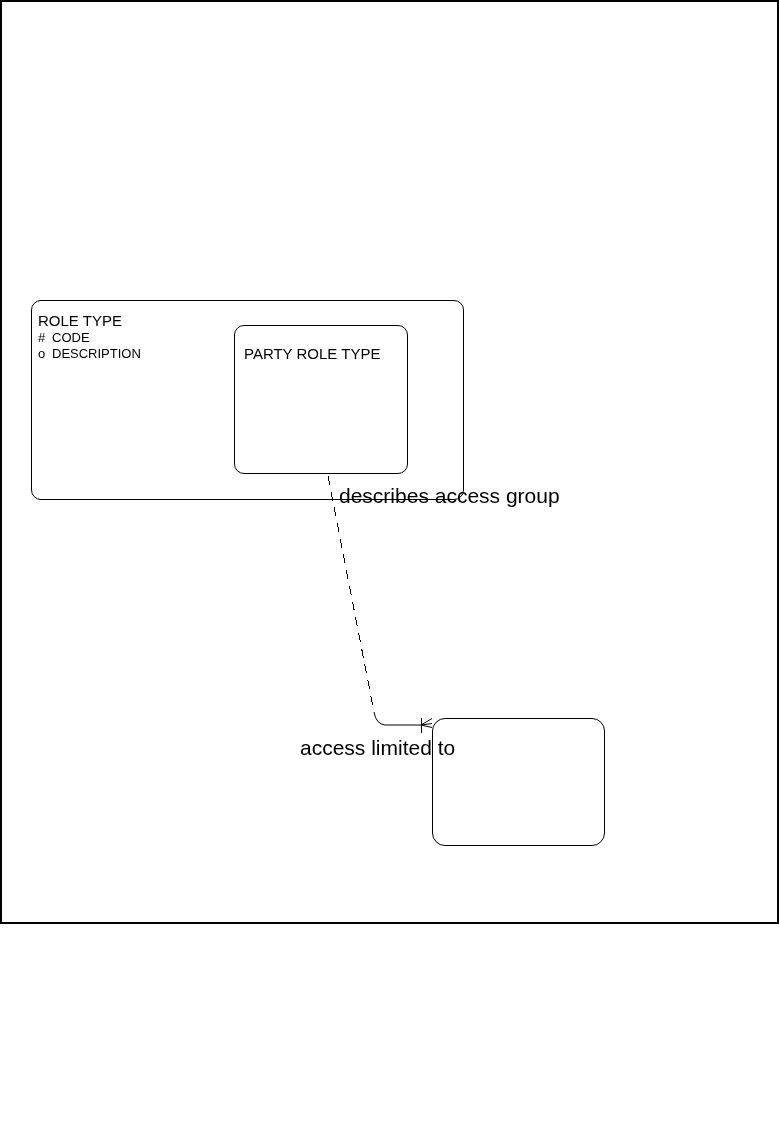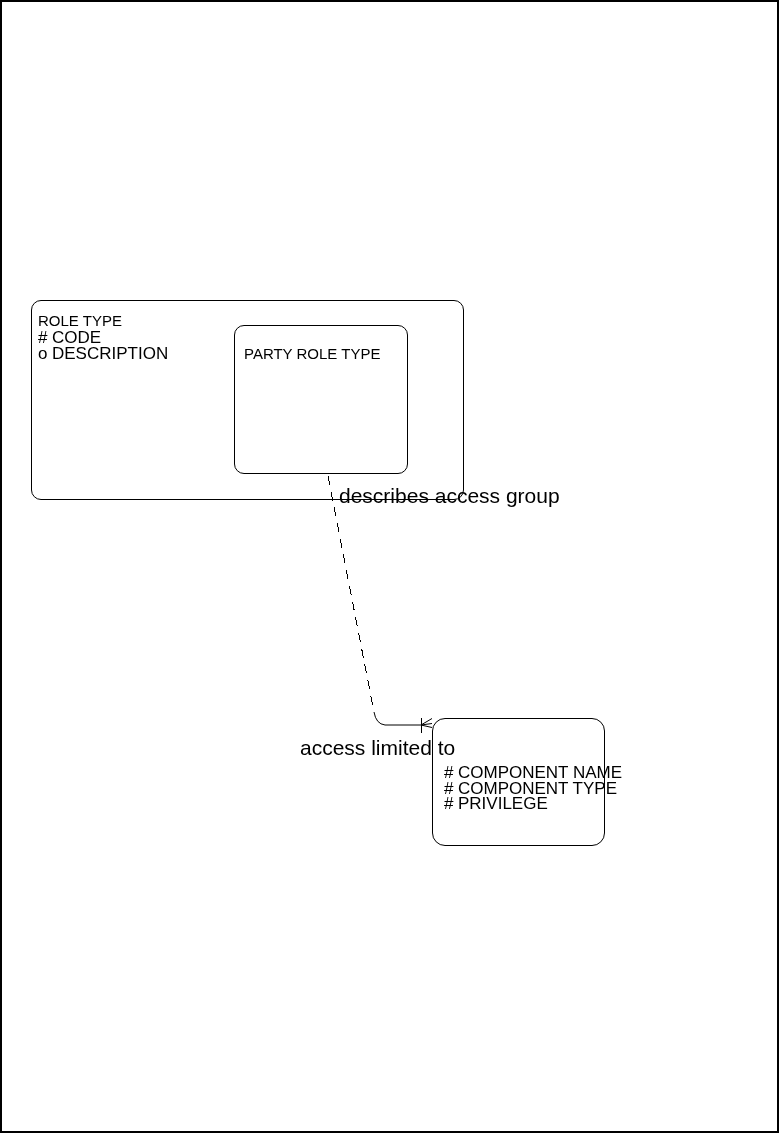--- a/index.html
+++ b/index.html
@@ -1,19 +1,19 @@
 <!DOCTYPE html>
 <html><head>
 <meta charset="utf-8">
 <style>
   html, body { margin: 0; padding: 0; background: #ffffff; }
   #page {
     position: relative;
     width: 779px;
-    height: 1133px;
+    height: 924px;
     box-sizing: border-box;
     border: 2px solid #000000;
     background: #ffffff;
     font-family: "Liberation Sans", sans-serif;
     color: #000000;
     overflow: hidden;
   }
   .entity {
     position: absolute;
     box-sizing: border-box;
@@ -22,21 +22,21 @@
   }
   .entity-title {
     position: absolute;
     font-size: 15px;
     line-height: 17.5px;
     white-space: nowrap;
   }
   .entity-title.wrap { white-space: normal; }
   .attrs {
     position: absolute;
-    font-size: 17px;
+    font-size: 13px;
     line-height: 15.5px;
     white-space: nowrap;
   }
   .attr-row { height: 15.5px; }
   .marker { display: inline-block; width: 14px; }
   .rel-label {
     position: absolute;
     font-size: 21px;
     line-height: 19px;
     white-space: nowrap;
@@ -75,28 +75,17 @@
     </div>
     <div class="attr-row">
       <span class="marker">o</span><span>DESCRIPTION</span>
     </div>
   </div>
 
   <div class="entity" style="left:232px; top:323px; width:174px; height:149px; border-radius:10px;"></div>
   <div class="entity-title" style="left:242px; top:331px;margin-top:12px;">PARTY ROLE TYPE</div>
 
   <div class="entity" style="left:430px; top:716px; width:173px; height:128px; border-radius:13px;"></div>
-  <div class="attrs" style="left:442px; top:763px;">
-    <div class="attr-row">
-      <span class="marker">#</span><span>COMPONENT NAME</span>
-    </div>
-    <div class="attr-row">
-      <span class="marker">#</span><span>COMPONENT TYPE</span>
-    </div>
-    <div class="attr-row">
-      <span class="marker">#</span><span>PRIVILEGE</span>
-    </div>
-  </div>
 
   <div class="rel-label" style="left:337px; top:484px;">describes access group</div>
   <div class="rel-label" style="left:298px; top:728px;margin-top:8px;">access limited to</div>
 
 </div>
 
 </body></html>

